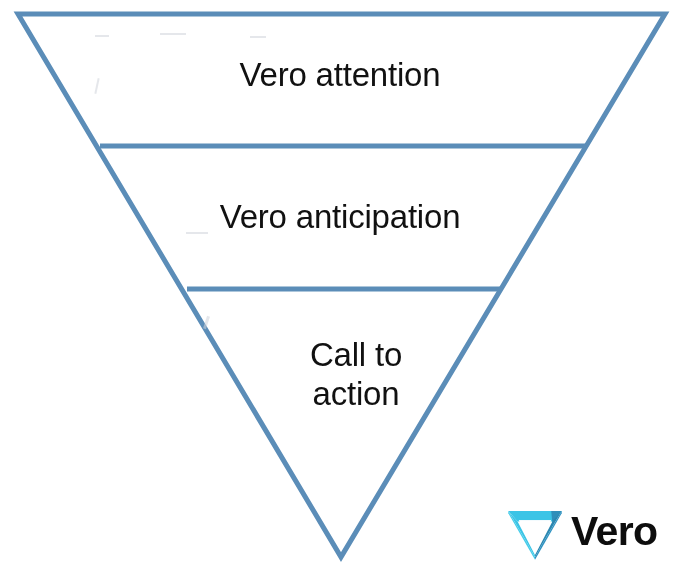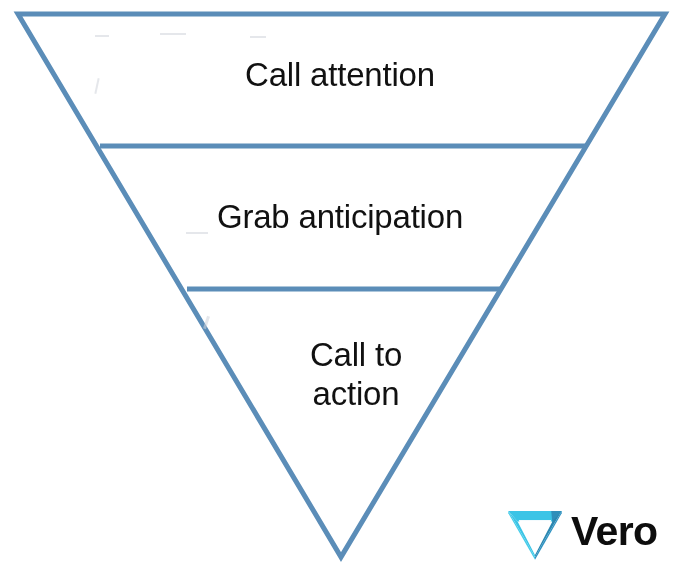--- a/index.html
+++ b/index.html
@@ -108,23 +108,23 @@
   <line x1="187" y1="289" x2="500" y2="289" stroke="#5b8db8" stroke-width="5" stroke-linecap="butt"></line>
 </svg>
 
 <div class="scan-artifact" style="left:95px; top:35px; width:14px; height:2px;"></div>
 <div class="scan-artifact" style="left:160px; top:33px; width:26px; height:2px;"></div>
 <div class="scan-artifact" style="left:250px; top:36px; width:16px; height:2px;"></div>
 <div class="scan-artifact" style="left:96px; top:78px; width:2px; height:16px; transform:rotate(12deg);"></div>
 <div class="scan-artifact" style="left:205px; top:316px; width:3px; height:13px; transform:rotate(18deg);"></div>
 <div class="scan-artifact" style="left:186px; top:232px; width:22px; height:2px;"></div>
 
-<div class="stage-label" id="stage-label-0" style="color: rgb(17, 17, 17);">Call attention</div>
+<div class="stage-label" id="stage-label-0" style="color: rgb(17, 17, 17);">Vero attention</div>
 
-<div class="stage-label" id="stage-label-1" style="color: rgb(17, 17, 17);">Grab anticipation</div>
+<div class="stage-label" id="stage-label-1" style="color: rgb(17, 17, 17);">Vero anticipation</div>
 
 <div class="stage-label" id="stage-label-2" style="color: rgb(17, 17, 17); padding-left: 16px;">Call to
 action</div>
 
 <div id="brand-lockup">
 
   <svg id="brand-logo-icon" viewBox="0 0 100 100" xmlns="http://www.w3.org/2000/svg">
 
     <polygon points="4,12 96,12 80,30 20,30" fill="#3bc4e6"></polygon>
     <polygon points="4,12 20,30 20,30 4,12" fill="#31aed4"></polygon>

